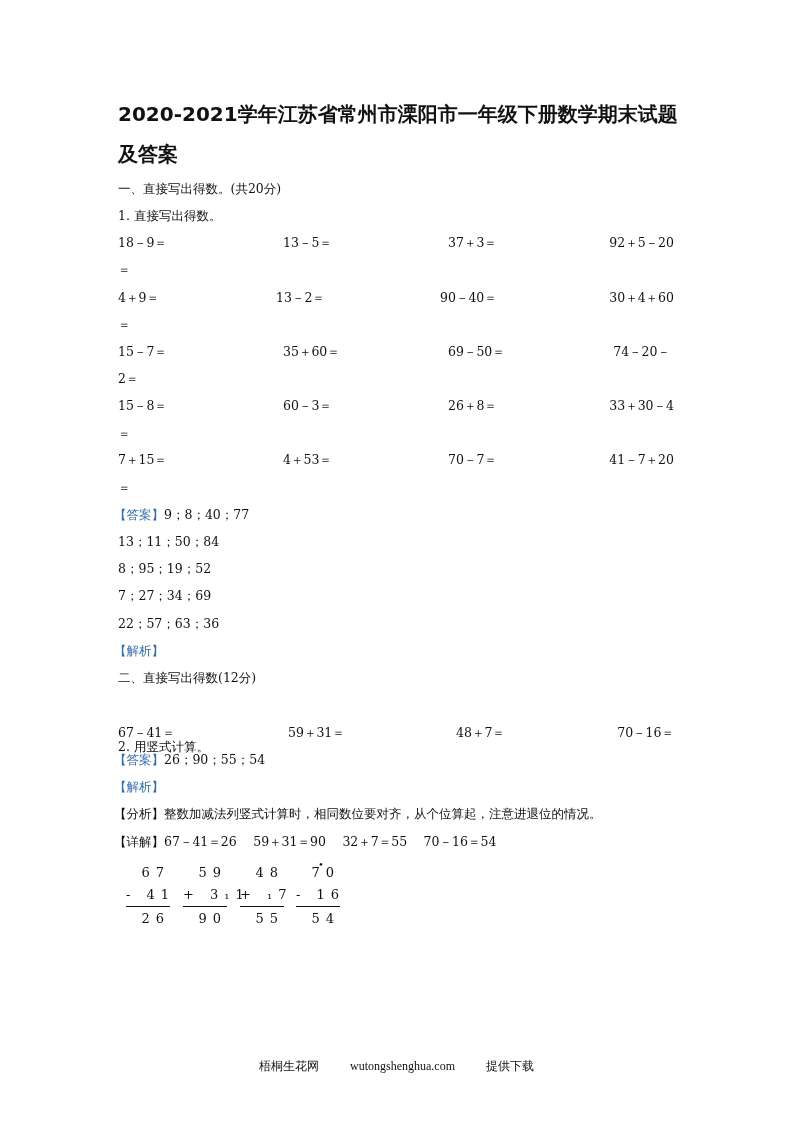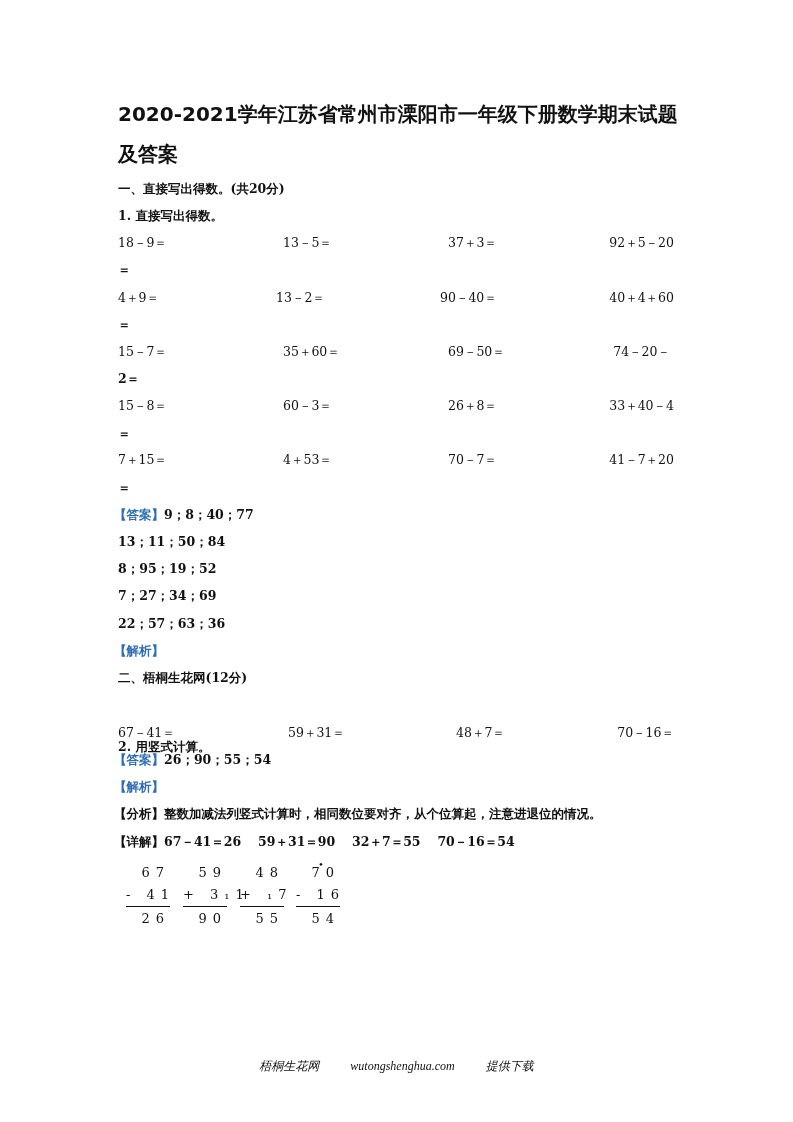--- a/index.html
+++ b/index.html
@@ -9,33 +9,32 @@
     color: #111;
   }
   .title {
     position: absolute; left: 118px; top: 94px; width: 560px;
     font-size: 20px; font-weight: bold; line-height: 40px;
     font-family: "DejaVu Sans", sans-serif;
   }
   .line {
     position: absolute; left: 118px; font-size: 12.5px; line-height: 16px;
     white-space: nowrap;
-    font-weight: bold;
   }
   .row { position: absolute; left: 118px; width: 556px; font-size: 12.5px; line-height: 16px; }
   .row span { position: absolute; white-space: nowrap; }
   .tag { color: #2e6db4; }
   .vert { position: absolute; top: 862px; font-size: 13px; line-height: 22px; }
   .vcol { position: absolute; width: 44px; }
   .vcol .r { text-align: right; letter-spacing: 6px; white-space: nowrap; }
   .vcol .rule { border-top: 1px solid #111; margin: 0 0 1px 0; }
   .dot { position: absolute; font-size: 10px; top: -8px; right: 16px; }
   .footer {
     position: absolute; top: 1058px; left: 0; width: 793px; text-align: center;
-    font-size: 12px; font-family: "Liberation Serif", serif; font-style: italic;
+    font-size: 12px; font-family: "Liberation Serif", serif;
   }
   .footer span { margin: 0 14px; }
 </style>
 </head>
 <body>
 
 <div class="title">2020-2021学年江苏省常州市溧阳市一年级下册数学期末试题及答案</div>
 
 <div class="line" style="top:181px">一、直接写出得数。(共20分)</div>
 <div class="line" style="top:208px">1. 直接写出得数。</div>
@@ -45,58 +44,58 @@
   <span style="left:165px">13－5＝</span>
   <span style="left:330px">37＋3＝</span>
   <span style="right:0">92＋5－20</span>
 </div>
 <div class="line" style="top:262px">＝</div>
 
 <div class="row" style="top:290px">
   <span style="left:0">4＋9＝</span>
   <span style="left:158px">13－2＝</span>
   <span style="left:322px">90－40＝</span>
-  <span style="right:0">40＋4＋60</span>
+  <span style="right:0">30＋4＋60</span>
 </div>
 <div class="line" style="top:317px">＝</div>
 
 <div class="row" style="top:344px">
   <span style="left:0">15－7＝</span>
   <span style="left:165px">35＋60＝</span>
   <span style="left:330px">69－50＝</span>
   <span style="right:4px">74－20－</span>
 </div>
 <div class="line" style="top:371px">2＝</div>
 
 <div class="row" style="top:398px">
   <span style="left:0">15－8＝</span>
   <span style="left:165px">60－3＝</span>
   <span style="left:330px">26＋8＝</span>
-  <span style="right:0">33＋40－4</span>
+  <span style="right:0">33＋30－4</span>
 </div>
 <div class="line" style="top:426px">＝</div>
 
 <div class="row" style="top:452px">
   <span style="left:0">7＋15＝</span>
   <span style="left:165px">4＋53＝</span>
   <span style="left:330px">70－7＝</span>
   <span style="right:0">41－7＋20</span>
 </div>
 <div class="line" style="top:480px">＝</div>
 
 <div class="line" style="top:507px; left:114px">
   <span class="tag">【答案】</span><span>9；8；40；77</span>
 </div>
 <div class="line" style="top:534px">13；11；50；84</div>
 <div class="line" style="top:561px">8；95；19；52</div>
 <div class="line" style="top:588px">7；27；34；69</div>
 <div class="line" style="top:616px">22；57；63；36</div>
 <div class="line tag" style="top:643px; left:114px">【解析】</div>
 
-<div class="line" style="top:670px">二、梧桐生花网(12分)</div>
+<div class="line" style="top:670px">二、直接写出得数(12分)</div>
 <div class="line" style="top:739px">2. 用竖式计算。</div>
 <div class="row" style="top:725px">
   <span style="left:0">67－41＝</span>
   <span style="left:170px">59＋31＝</span>
   <span style="left:338px">48＋7＝</span>
   <span style="right:0">70－16＝</span>
 </div>
 <div class="line" style="top:752px; left:114px">
   <span class="tag">【答案】</span><span>26；90；55；54</span>
 </div>

